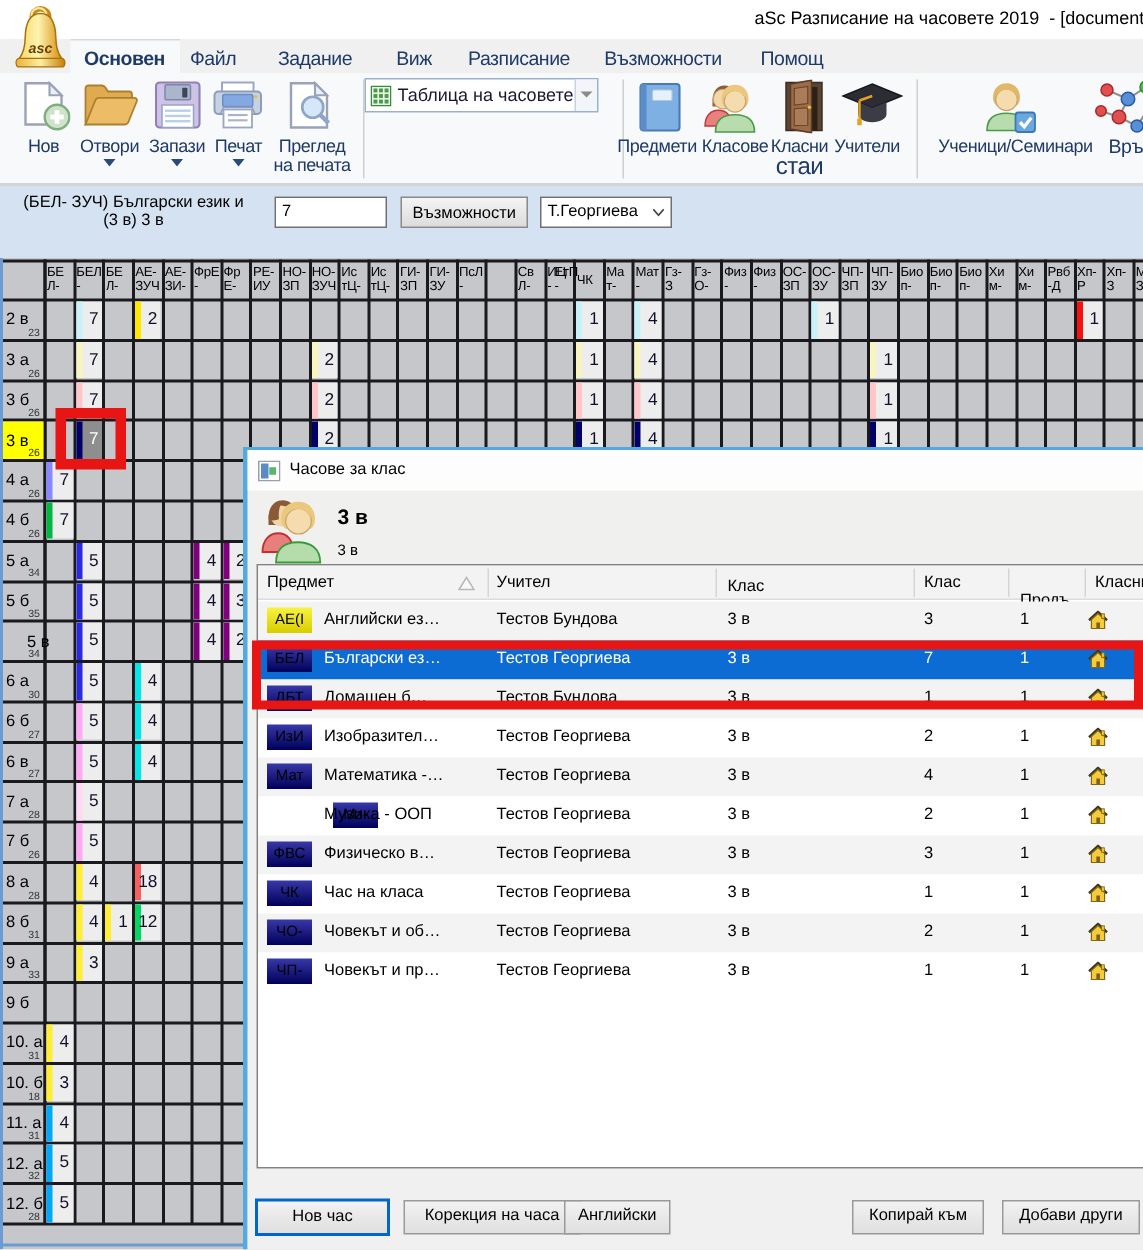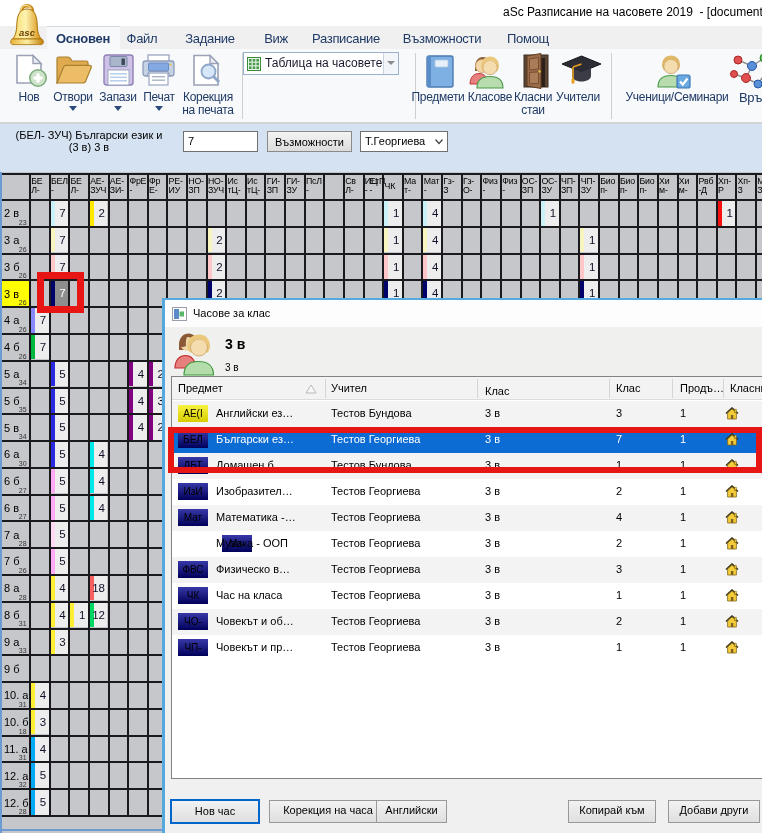--- a/index.html
+++ b/index.html
@@ -84,21 +84,21 @@
 <rect x="10" y="25.5" width="13" height="1.4" fill="#aab4c4"></rect>
 </svg>
 <div class="a lbl" style="left:159px;top:90px;transform:translateX(-50%);font-size:12px;">Печат</div>
 <div class="a" style="left:155px;top:106px;width:0;height:0;border-left:4px solid transparent;border-right:4px solid transparent;border-top:5px solid #2a4a7a;"></div>
 <svg class="a" style="left:192px;top:54px;" width="31" height="34" viewBox="0 0 31 34">
 <path d="M2 1.5 L18 1.5 L26 9.5 L26 31 L2 31 Z" fill="#ffffff" stroke="#9aa2b8" stroke-width="1.6"></path>
 <path d="M18 1.5 L18 9.5 L26 9.5 Z" fill="#eceef4" stroke="#9aa2b8" stroke-width="1.4"></path>
 <circle cx="16.5" cy="17.5" r="7" fill="#d5e7f8" stroke="#8fa6c8" stroke-width="1.8"></circle>
 <line x1="21.5" y1="22.5" x2="27" y2="28" stroke="#8fa6c8" stroke-width="3"></line>
 </svg>
-<div class="a lbl" style="left:208px;top:90px;transform:translateX(-50%);font-size:12px;">Корекция</div>
+<div class="a lbl" style="left:208px;top:90px;transform:translateX(-50%);font-size:12px;">Преглед</div>
 <div class="a lbl" style="left:208px;top:103px;transform:translateX(-50%);font-size:12px;">на печата</div>
 <div class="a" style="left:242px;top:53px;width:1px;height:66px;background:#cfcfcf;"></div>
 <div class="a" style="left:243px;top:52px;width:156px;height:23px;background:#fff;border:1px solid #9ab0cc;box-sizing:border-box;">
 <svg class="a" style="left:3px;top:4px;" width="14" height="14" viewBox="0 0 14 14">
 <rect x="0.5" y="0.5" width="13" height="13" fill="#e8f4e8" stroke="#3a8a3a" stroke-width="1"></rect>
 <g fill="#4a9a4a">
 <rect x="2" y="2" width="2.6" height="2.6"></rect>
         <rect x="5.7" y="2" width="2.6" height="2.6"></rect>
         <rect x="9.4" y="2" width="2.6" height="2.6"></rect>
 <rect x="2" y="5.7" width="2.6" height="2.6"></rect>
@@ -132,21 +132,21 @@
 <div class="a lbl" style="left:490px;top:90px;transform:translateX(-50%);font-size:12px;">Класове</div>
 <svg class="a" style="left:521px;top:53px;" width="30" height="36" viewBox="0 0 30 36">
 <rect x="3" y="2" width="24" height="32" fill="#5a4434" stroke="#3c2c20" stroke-width="1"></rect>
 <rect x="6" y="5" width="18" height="29" fill="#2c2018"></rect>
 <path d="M6 3 L20 0.5 L20 35.5 L6 33 Z" fill="#9a6c4a" stroke="#5c3c24" stroke-width="1"></path>
 <path d="M8.5 6 L17.5 4.6 L17.5 16 L8.5 17 Z" fill="#aa7c58" stroke="#6c4428" stroke-width="0.8"></path>
 <path d="M8.5 19.5 L17.5 18.8 L17.5 30.5 L8.5 30.8 Z" fill="#aa7c58" stroke="#6c4428" stroke-width="0.8"></path>
 <circle cx="18.6" cy="18.5" r="1.2" fill="#e8c040"></circle>
 </svg>
 <div class="a lbl" style="left:533px;top:90px;transform:translateX(-50%);font-size:12px;">Класни</div>
-<div class="a lbl" style="left:533px;top:103px;transform:translateX(-50%);font-size:12px;">стаи</div>
+<div class="a lbl" style="left:533px;top:103px;transform:translateX(-50%);font-size:16px;">стаи</div>
 <svg class="a" style="left:561px;top:55px;" width="41" height="31" viewBox="0 0 41 31">
 <path d="M20.5 1 L40 9 L20.5 17 L1 9 Z" fill="#2c2c34" stroke="#18181e" stroke-width="1"></path>
 <path d="M11 13 L11 21 C11 24 15 26.5 20.5 26.5 C26 26.5 30 24 30 21 L30 13 L20.5 17 Z" fill="#3c3c46"></path>
 <line x1="20.5" y1="9" x2="12" y2="12" stroke="#e8a020" stroke-width="1.6"></line>
 <line x1="12" y1="12" x2="12" y2="24" stroke="#e8a020" stroke-width="1.6"></line>
 <rect x="10.5" y="24" width="3" height="4.5" fill="#e8a020"></rect>
 </svg>
 <div class="a lbl" style="left:578px;top:90px;transform:translateX(-50%);font-size:12px;">Учители</div>
 <div class="a" style="left:611px;top:53px;width:1px;height:66px;background:#cfcfcf;"></div>
 <svg class="a" style="left:655px;top:53px;" width="36" height="37" viewBox="0 0 36 37">
@@ -292,21 +292,21 @@
 <div class="a gh" style="left:737.6px;top:5px;width:17.0px;height:22px;">Хп-<br>З</div>
 <div class="a gh" style="left:757.2px;top:5px;width:17.0px;height:22px;">Мз<br>ЗП</div>
 <div class="a rl" style="left:2px;top:29.0px;width:26.6px;height:24.8px;padding-left:2px;box-sizing:border-box;display:flex;align-items:center;white-space:nowrap;overflow:visible;">2 в<span class="sub">23</span></div>
 <div class="a rl" style="left:2px;top:55.8px;width:26.6px;height:24.8px;padding-left:2px;box-sizing:border-box;display:flex;align-items:center;white-space:nowrap;overflow:visible;">3 а<span class="sub">26</span></div>
 <div class="a rl" style="left:2px;top:82.6px;width:26.6px;height:24.8px;padding-left:2px;box-sizing:border-box;display:flex;align-items:center;white-space:nowrap;overflow:visible;">3 б<span class="sub">26</span></div>
 <div class="a rl" style="left:2px;top:109.3px;width:26.6px;height:24.8px;background:#ffff00;padding-left:2px;box-sizing:border-box;display:flex;align-items:center;white-space:nowrap;overflow:visible;">3 в<span class="sub">26</span></div>
 <div class="a rl" style="left:2px;top:136.1px;width:26.6px;height:24.8px;padding-left:2px;box-sizing:border-box;display:flex;align-items:center;white-space:nowrap;overflow:visible;">4 а<span class="sub">26</span></div>
 <div class="a rl" style="left:2px;top:162.9px;width:26.6px;height:24.8px;padding-left:2px;box-sizing:border-box;display:flex;align-items:center;white-space:nowrap;overflow:visible;">4 б<span class="sub">26</span></div>
 <div class="a rl" style="left:2px;top:189.7px;width:26.6px;height:24.8px;padding-left:2px;box-sizing:border-box;display:flex;align-items:center;white-space:nowrap;overflow:visible;">5 а<span class="sub">34</span></div>
 <div class="a rl" style="left:2px;top:216.5px;width:26.6px;height:24.8px;padding-left:2px;box-sizing:border-box;display:flex;align-items:center;white-space:nowrap;overflow:visible;">5 б<span class="sub">35</span></div>
-<div class="a rl" style="left:2px;top:243.2px;width:26.6px;height:24.8px;padding-left:2px;box-sizing:border-box;display:flex;align-items:center;white-space:nowrap;overflow:visible;text-align:right;">5 в<span class="sub">34</span></div>
+<div class="a rl" style="left:2px;top:243.2px;width:26.6px;height:24.8px;padding-left:16px;box-sizing:border-box;display:flex;align-items:center;white-space:nowrap;overflow:visible;text-align:right;">5 в<span class="sub">34</span></div>
 <div class="a rl" style="left:2px;top:270.0px;width:26.6px;height:24.8px;padding-left:2px;box-sizing:border-box;display:flex;align-items:center;white-space:nowrap;overflow:visible;">6 а<span class="sub">30</span></div>
 <div class="a rl" style="left:2px;top:296.8px;width:26.6px;height:24.8px;padding-left:2px;box-sizing:border-box;display:flex;align-items:center;white-space:nowrap;overflow:visible;">6 б<span class="sub">27</span></div>
 <div class="a rl" style="left:2px;top:323.6px;width:26.6px;height:24.8px;padding-left:2px;box-sizing:border-box;display:flex;align-items:center;white-space:nowrap;overflow:visible;">6 в<span class="sub">27</span></div>
 <div class="a rl" style="left:2px;top:350.4px;width:26.6px;height:24.8px;padding-left:2px;box-sizing:border-box;display:flex;align-items:center;white-space:nowrap;overflow:visible;">7 а<span class="sub">28</span></div>
 <div class="a rl" style="left:2px;top:377.1px;width:26.6px;height:24.8px;padding-left:2px;box-sizing:border-box;display:flex;align-items:center;white-space:nowrap;overflow:visible;">7 б<span class="sub">26</span></div>
 <div class="a rl" style="left:2px;top:403.9px;width:26.6px;height:24.8px;padding-left:2px;box-sizing:border-box;display:flex;align-items:center;white-space:nowrap;overflow:visible;">8 а<span class="sub">28</span></div>
 <div class="a rl" style="left:2px;top:430.7px;width:26.6px;height:24.8px;padding-left:2px;box-sizing:border-box;display:flex;align-items:center;white-space:nowrap;overflow:visible;">8 б<span class="sub">31</span></div>
 <div class="a rl" style="left:2px;top:457.5px;width:26.6px;height:24.8px;padding-left:2px;box-sizing:border-box;display:flex;align-items:center;white-space:nowrap;overflow:visible;">9 а<span class="sub">33</span></div>
 <div class="a rl" style="left:2px;top:484.3px;width:26.6px;height:24.8px;padding-left:2px;box-sizing:border-box;display:flex;align-items:center;white-space:nowrap;overflow:visible;">9 б</div>
 <div class="a rl" style="left:2px;top:511.0px;width:26.6px;height:24.8px;padding-left:2px;box-sizing:border-box;display:flex;align-items:center;white-space:nowrap;overflow:visible;">10. а<span class="sub">31</span></div>
@@ -540,21 +540,21 @@
 <path d="M11 45 C11 35.5 17 31.5 25.5 31.5 C34 31.5 40.5 35.5 40.5 45 Z" fill="#b5dcab" stroke="#3a9a3a" stroke-width="1.2"></path>
 </svg>
 <div class="a" style="left:60px;top:36px;font-size:14px;font-weight:bold;color:#000;">3 в</div>
 <div class="a" style="left:60px;top:62px;font-size:10px;color:#000;">3 в</div>
 <div class="a" style="left:6px;top:76px;width:594px;height:403px;background:#fff;border:1px solid #828282;box-sizing:border-box;overflow:hidden;">
 <div class="a" style="left:0;top:0;width:593px;height:23px;background:#f3f3f3;border-bottom:1px solid #dcdcdc;box-sizing:border-box;"></div>
 <div class="a" style="left:6px;top:5px;font-size:11px;color:#000;">Предмет</div>
 <div class="a" style="left:159px;top:5px;font-size:11px;color:#000;">Учител</div>
 <div class="a" style="left:313px;top:8px;font-size:11px;color:#000;">Клас</div>
 <div class="a" style="left:444px;top:5px;font-size:11px;color:#000;">Клас</div>
-<div class="a" style="left:508px;top:5px;font-size:11px;color:#000;">Продъ…</div>
+<div class="a" style="left:508px;top:17px;font-size:11px;color:#000;">Продъ…</div>
 <div class="a" style="left:558px;top:5px;font-size:11px;color:#000;">Класни</div>
 <div class="a" style="left:153px;top:2px;width:1px;height:19px;background:#d5d5d5;"></div>
 <div class="a" style="left:305px;top:2px;width:1px;height:19px;background:#d5d5d5;"></div>
 <div class="a" style="left:437px;top:2px;width:1px;height:19px;background:#d5d5d5;"></div>
 <div class="a" style="left:500px;top:2px;width:1px;height:19px;background:#d5d5d5;"></div>
 <div class="a" style="left:551px;top:2px;width:1px;height:19px;background:#d5d5d5;"></div>
 <svg class="a" style="left:133px;top:7px;" width="12" height="10" viewBox="0 0 12 10">
         <path d="M6 1 L11 9 L1 9 Z" fill="#f8f8f8" stroke="#b8b8b8" stroke-width="1"></path>
       </svg>
 <div class="a" style="left:0;top:24px;width:593px;height:26px;background:#f3f3f3;">

